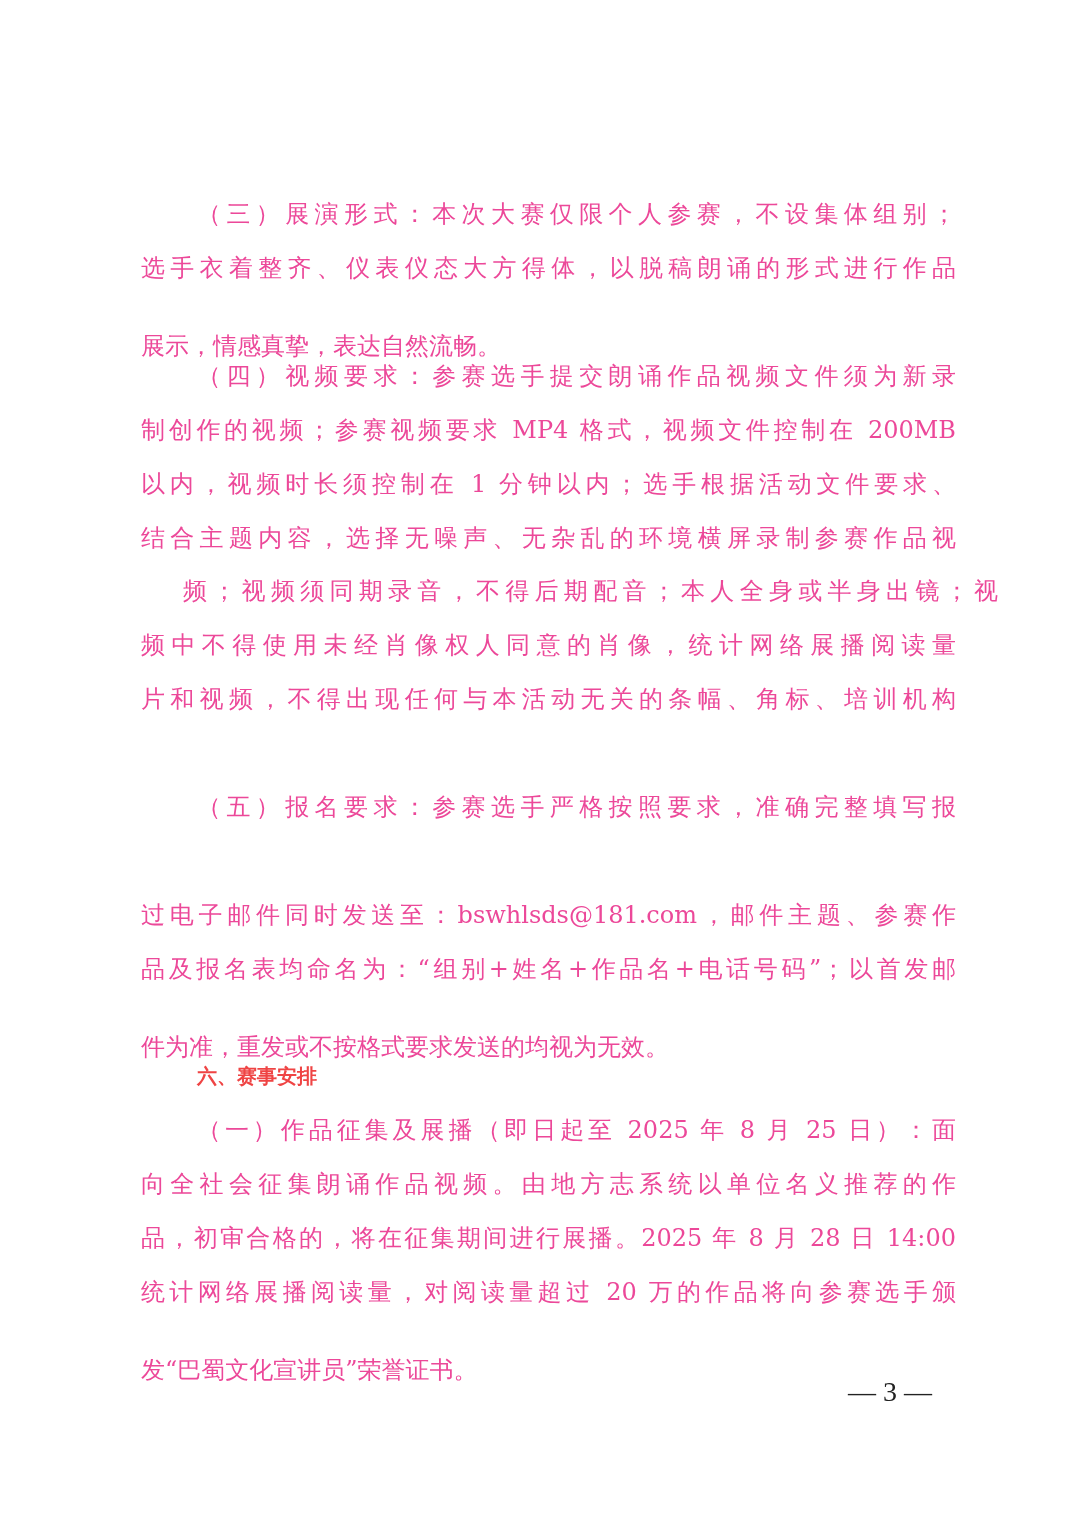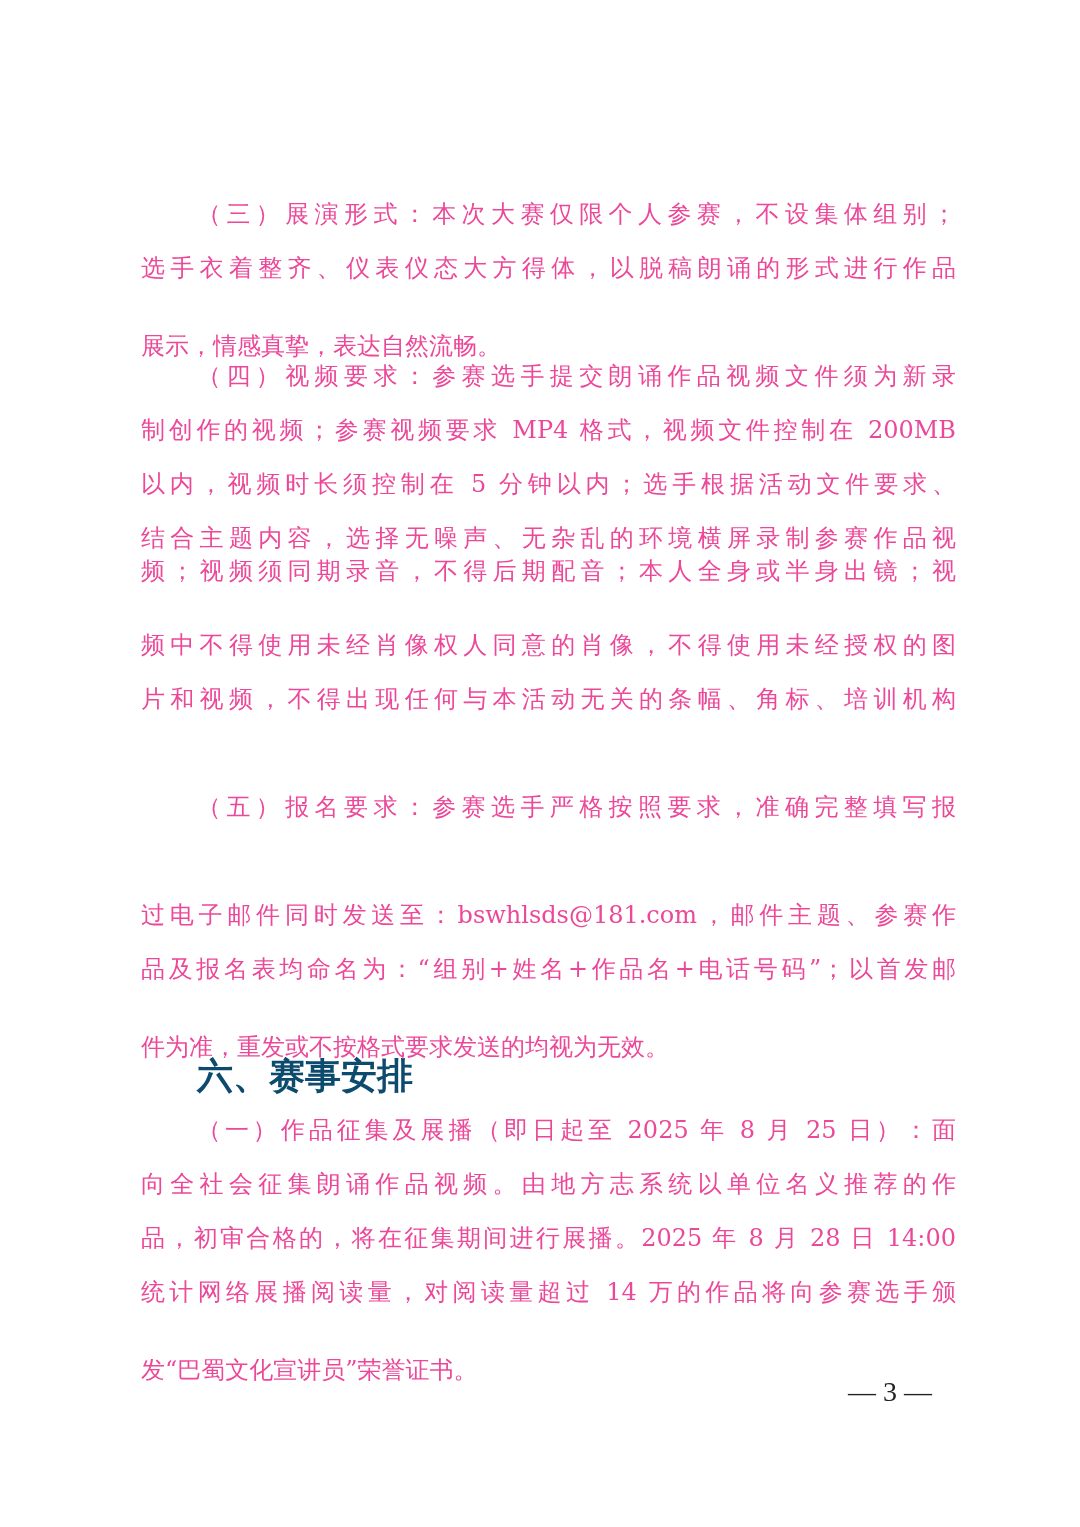--- a/index.html
+++ b/index.html
@@ -19,23 +19,23 @@
     text-align-last: justify;
     letter-spacing: 0px;
   }
   .line.last { text-align-last: left; margin-top: 24px; }
   .line.indent { left: 197px; width: 759px; }
   .heading {
     position: absolute;
     left: 197px;
     font-family: "DejaVu Sans", "Liberation Sans", sans-serif;
     font-weight: bold;
-    font-size: 36px;
+    font-size: 20px;
     line-height: 40px;
-    color: #0c4a6e;
+    color: #ef4444;
     white-space: nowrap;
   }
   .pagenum {
     position: absolute;
     left: 840px;
     top: 1372px;
     width: 100px;
     font-family: "Liberation Serif", serif;
     font-size: 28px;
     line-height: 40px;
@@ -48,33 +48,33 @@
 <body>
 
 <div class="page">
 
   <div class="line indent" style="top:194px;">（三）展演形式：本次大赛仅限个人参赛，不设集体组别；</div>
   <div class="line" style="top:248px;">选手衣着整齐、仪表仪态大方得体，以脱稿朗诵的形式进行作品</div>
   <div class="line last" style="top:302px;">展示，情感真挚，表达自然流畅。</div>
 
   <div class="line indent" style="top:356px;">（四）视频要求：参赛选手提交朗诵作品视频文件须为新录</div>
   <div class="line" style="top:410px;">制创作的视频；参赛视频要求 MP4 格式，视频文件控制在 200MB</div>
-  <div class="line" style="top:464px;">以内，视频时长须控制在 5 分钟以内；选手根据活动文件要求、</div>
+  <div class="line" style="top:464px;">以内，视频时长须控制在 1 分钟以内；选手根据活动文件要求、</div>
   <div class="line" style="top:518px;">结合主题内容，选择无噪声、无杂乱的环境横屏录制参赛作品视</div>
-  <div class="line" style="top:551px;">频；视频须同期录音，不得后期配音；本人全身或半身出镜；视</div>
-  <div class="line" style="top:625px;">频中不得使用未经肖像权人同意的肖像，不得使用未经授权的图</div>
+  <div class="line" style="top:571px;margin-left:42px;">频；视频须同期录音，不得后期配音；本人全身或半身出镜；视</div>
+  <div class="line" style="top:625px;">频中不得使用未经肖像权人同意的肖像，统计网络展播阅读量</div>
   <div class="line" style="top:679px;">片和视频，不得出现任何与本活动无关的条幅、角标、培训机构</div>
 
   <div class="line indent" style="top:787px;">（五）报名要求：参赛选手严格按照要求，准确完整填写报</div>
   <div class="line" style="top:895px;">过电子邮件同时发送至：bswhlsds@181.com，邮件主题、参赛作</div>
   <div class="line" style="top:949px;">品及报名表均命名为：“组别+姓名+作品名+电话号码”；以首发邮</div>
   <div class="line last" style="top:1003px;">件为准，重发或不按格式要求发送的均视为无效。</div>
 
   <div class="heading" style="top:1056px;">六、赛事安排</div>
 
   <div class="line indent" style="top:1110px;">（一）作品征集及展播（即日起至 2025 年 8 月 25 日）：面</div>
   <div class="line" style="top:1164px;">向全社会征集朗诵作品视频。由地方志系统以单位名义推荐的作</div>
   <div class="line" style="top:1218px;">品，初审合格的，将在征集期间进行展播。2025 年 8 月 28 日 14:00</div>
-  <div class="line" style="top:1272px;">统计网络展播阅读量，对阅读量超过 14 万的作品将向参赛选手颁</div>
+  <div class="line" style="top:1272px;">统计网络展播阅读量，对阅读量超过 20 万的作品将向参赛选手颁</div>
   <div class="line last" style="top:1326px;">发“巴蜀文化宣讲员”荣誉证书。</div>
 
   <div class="pagenum">— 3 —</div>
 </div>
 
 </body></html>

